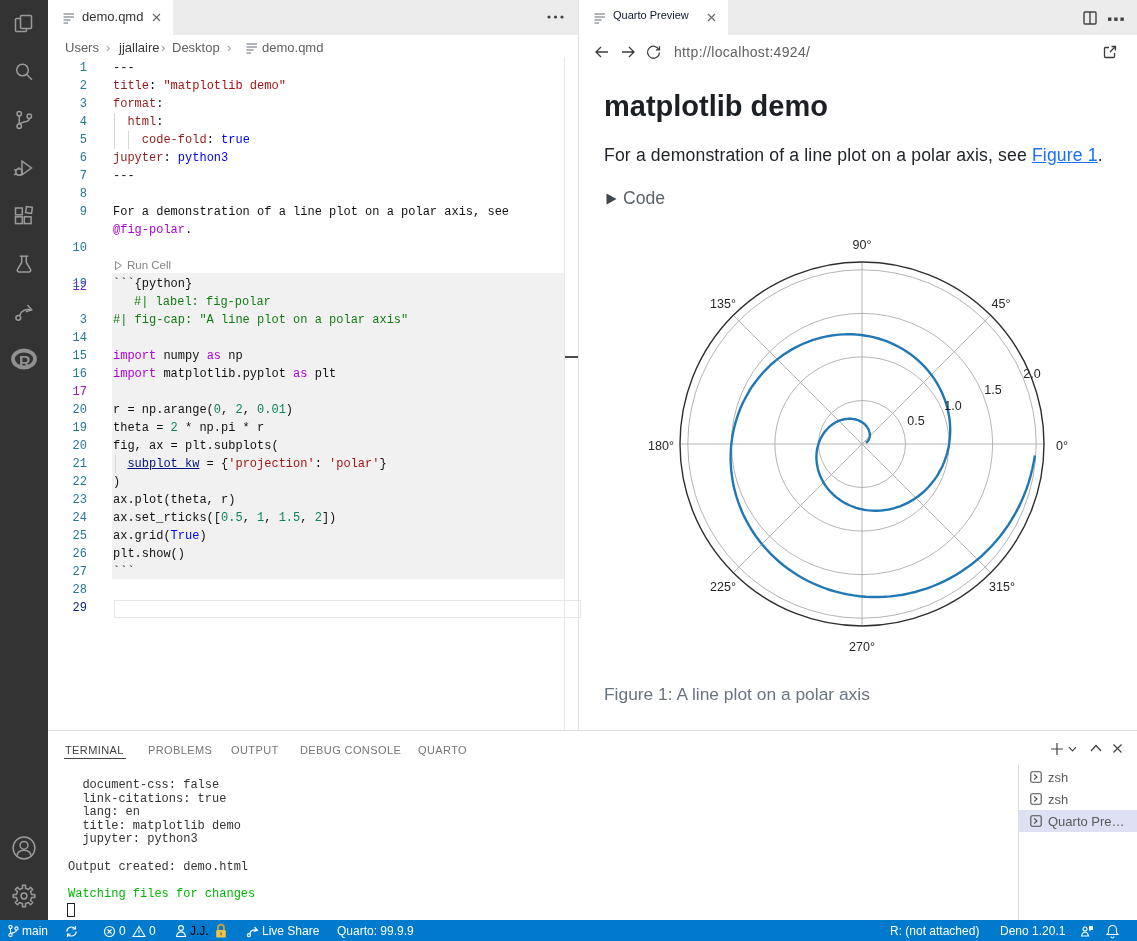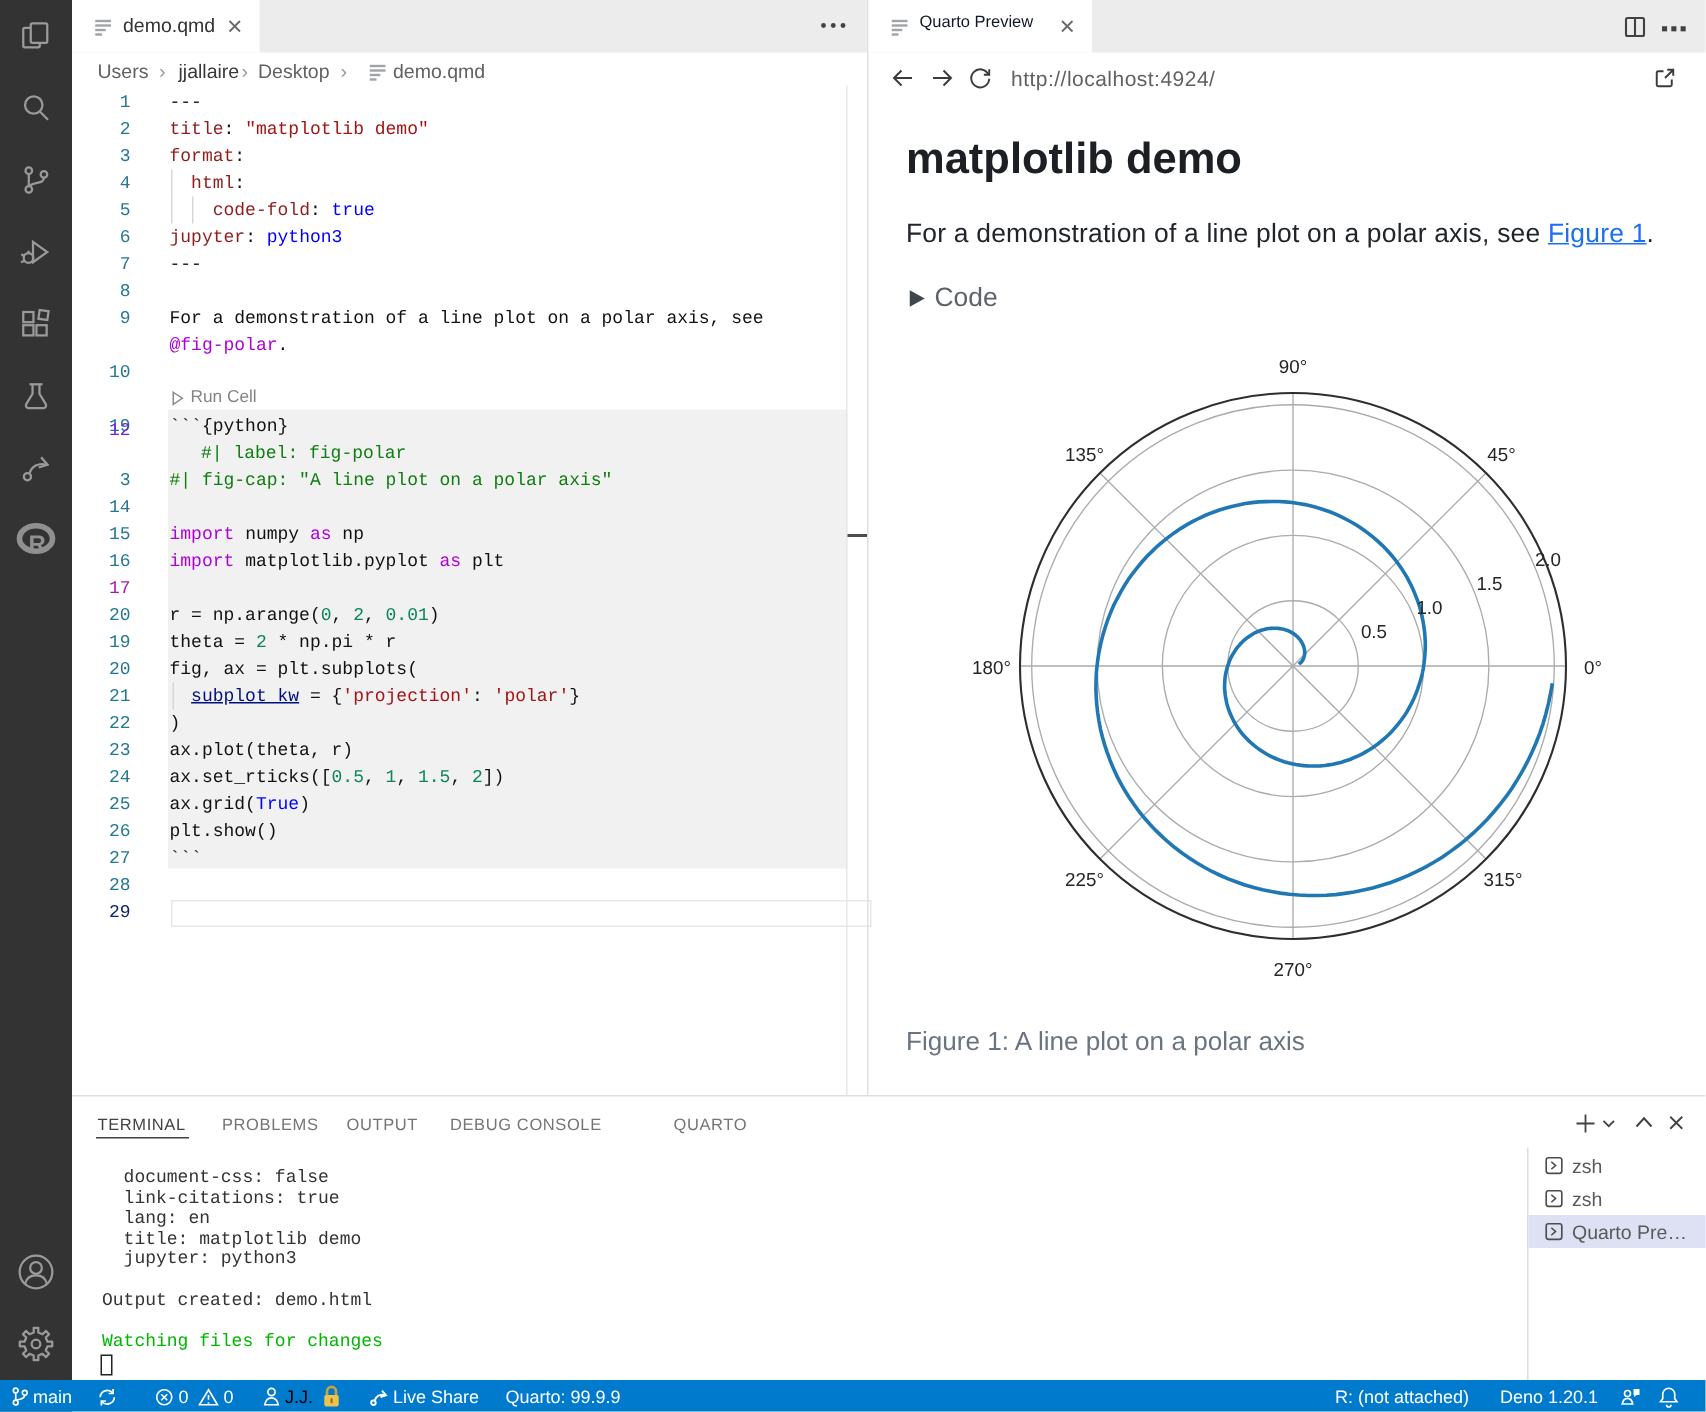--- a/index.html
+++ b/index.html
@@ -229,21 +229,21 @@
     <text x="916" y="425.0" text-anchor="middle" font-family="&quot;Liberation Sans&quot;, sans-serif" font-size="12.5" fill="#262626">0.5</text>
     <text x="953" y="409.5" text-anchor="middle" font-family="&quot;Liberation Sans&quot;, sans-serif" font-size="12.5" fill="#262626">1.0</text>
     <text x="993" y="393.5" text-anchor="middle" font-family="&quot;Liberation Sans&quot;, sans-serif" font-size="12.5" fill="#262626">1.5</text>
     <text x="1032" y="377.5" text-anchor="middle" font-family="&quot;Liberation Sans&quot;, sans-serif" font-size="12.5" fill="#262626">2.0</text>
   </svg>
 <div class="abs" style="left:48px;top:730px;width:1089px;height:1px;background:#e0e0e0;"></div>
 <div class="abs" style="left:65px;top:744px;font-size:11px;letter-spacing:0.4px;color:#424242;">TERMINAL</div>
 <div class="abs" style="left:148px;top:744px;font-size:11px;letter-spacing:0.4px;color:#757575;">PROBLEMS</div>
 <div class="abs" style="left:231px;top:744px;font-size:11px;letter-spacing:0.4px;color:#757575;">OUTPUT</div>
 <div class="abs" style="left:300px;top:744px;font-size:11px;letter-spacing:0.4px;color:#757575;">DEBUG CONSOLE</div>
-<div class="abs" style="left:418px;top:744px;font-size:11px;letter-spacing:0.4px;color:#757575;margin-left:31px;">QUARTO</div>
+<div class="abs" style="left:418px;top:744px;font-size:11px;letter-spacing:0.4px;color:#757575;">QUARTO</div>
 <div class="abs" style="left:64px;top:757.5px;width:62px;height:1.5px;background:#424242;"></div>
 <svg class="abs" style="left:1049px;top:741px;width:16px;height:16px" viewBox="0 0 16 16" stroke="#424242" stroke-width="1.2">
     <path d="M8 2v12M2 8h12"></path>
   </svg>
 <svg class="abs" style="left:1068px;top:746px;width:9px;height:6px" viewBox="0 0 9 6" fill="none" stroke="#424242" stroke-width="1.2">
     <path d="M1 1.2 4.5 4.8 8 1.2"></path>
   </svg>
 <svg class="abs" style="left:1090px;top:744px;width:12px;height:8px" viewBox="0 0 12 8" fill="none" stroke="#424242" stroke-width="1.3">
     <path d="M1 7 6 1.5 11 7"></path>
   </svg>

